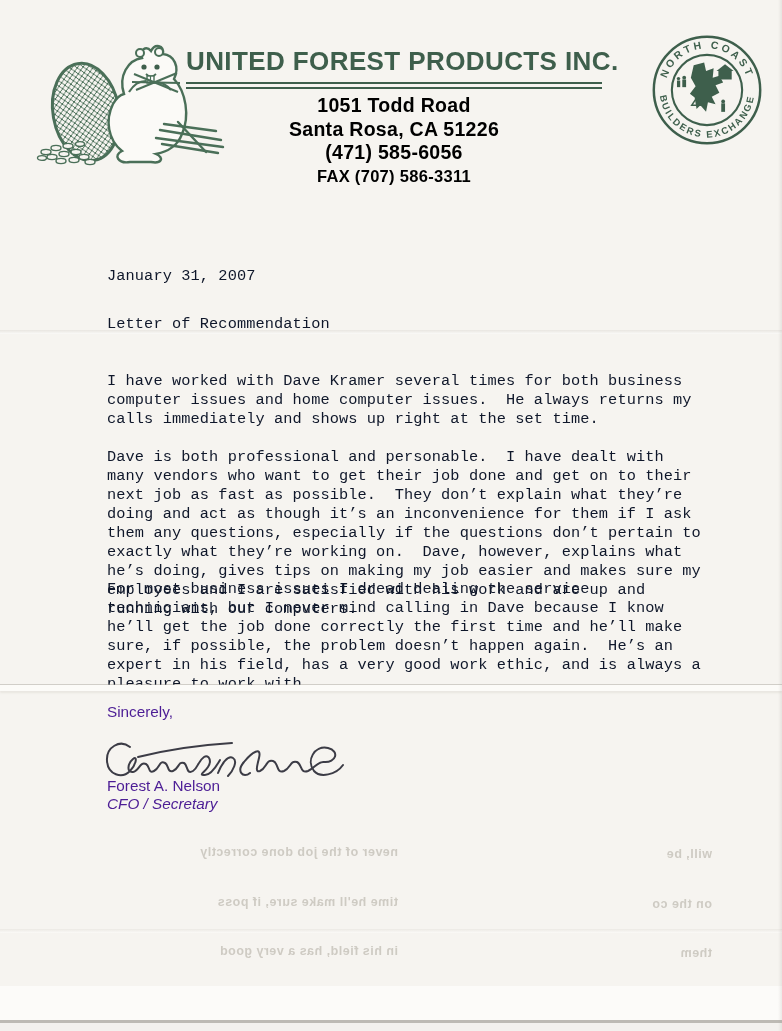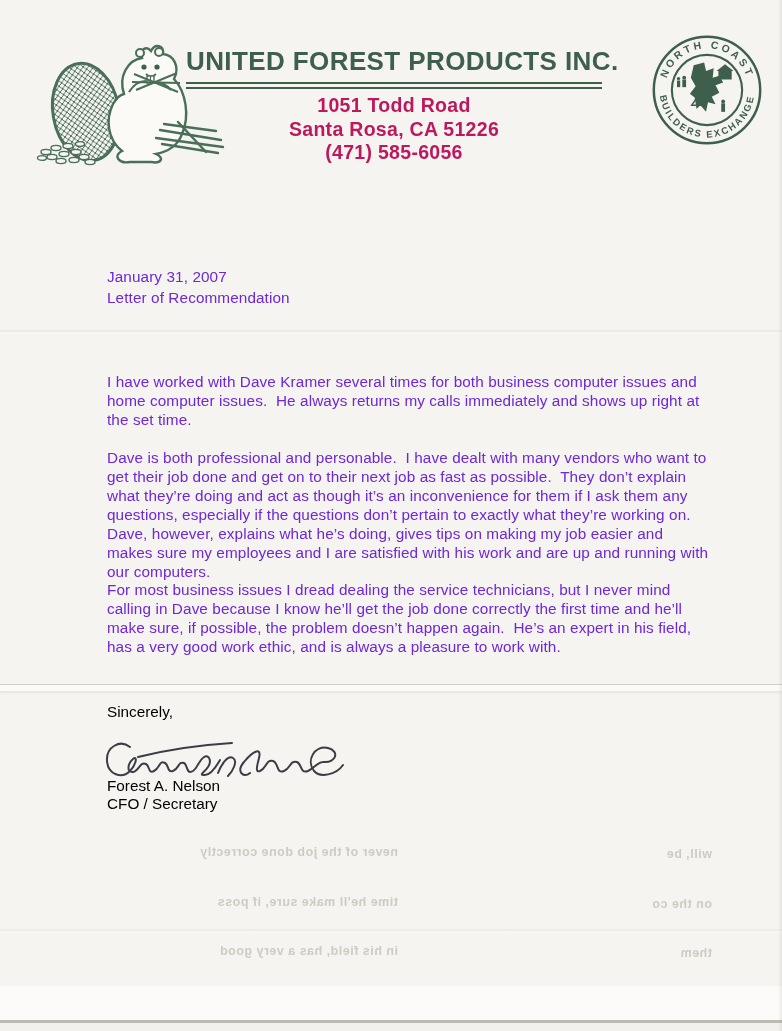--- a/index.html
+++ b/index.html
@@ -12,30 +12,30 @@
   .page{position:absolute;inset:0;}
   .abs{position:absolute;}
 
   
   .letterhead-text{left:186px;top:46px;width:416px;text-align:center;}
   .company-name{
     font-size:26px;font-weight:bold;letter-spacing:.4px;
     color:#3e5f4c;white-space:nowrap;
   }
   .double-rule{margin-top:5px;border-top:2px solid #3e5f4c;border-bottom:2px solid #3e5f4c;height:3px;}
-  .addr{color:#be185d;font-weight:bold;line-height:23.5px;margin-top:5px;}
+  .addr{color:#000000;font-weight:bold;line-height:23.5px;margin-top:5px;}
   .addr .a1,.addr .a2,.addr .a3{font-size:19.5px;letter-spacing:.3px;}
   .addr .a4{font-size:16.5px;letter-spacing:.3px;}
 
   
   .bodytext{
-    color:#6d28d9;font-size:15.3px;line-height:19px;letter-spacing:.1px;
-    white-space:pre-wrap;width:602px;left:107px;
-  }
-  .sigline{color:#000000;font-size:15.3px;line-height:19px;left:107px;}
+    color:#0f172a;font-size:15.3px;line-height:19px;letter-spacing:.1px;
+    white-space:pre-wrap;width:602px;left:107px;font-family:Liberation Mono, monospace;
+  }
+  .sigline{color:#4c1d95;font-size:15.3px;line-height:19px;left:107px;}
 
   
   .crease{left:0;width:782px;pointer-events:none;}
   .crease1{top:330px;height:4px;background:linear-gradient(180deg,rgba(198,192,184,.28),rgba(255,255,255,.5));}
   .crease2{top:685px;height:6px;background:#fcfbf8;box-shadow:0 -1px 0 rgba(165,159,150,.45),0 2px 2px rgba(215,210,202,.4);}
   .crease3{top:929px;height:4px;background:linear-gradient(180deg,rgba(205,200,192,.25),rgba(252,251,249,.8));}
   .bottom-band{left:0;top:986px;width:782px;height:34px;background:#fcfbf9;}
   .bottom-edge{left:0;top:1020px;width:782px;height:3px;background:#bdbab4;}
   .bottom-strip{left:0;top:1023px;width:782px;height:8px;background:#f3f1ee;}
   .right-edge{right:0;top:0;width:4px;height:1031px;background:linear-gradient(90deg,rgba(0,0,0,0),rgba(160,156,150,.18));}
@@ -114,20 +114,21 @@
     </svg>
   </div>
 
   <div class="abs letterhead-text">
     <div class="company-name">UNITED FOREST PRODUCTS INC.</div>
     <div class="double-rule"></div>
     <div class="addr">
       <div class="a1">1051 Todd Road</div>
       <div class="a2">Santa Rosa, CA 51226</div>
       <div class="a3">(471) 585-6056</div>
+      <div class="a4">FAX (707) 586-3311</div>
     </div>
   </div>
 
   <div class="abs" style="left:650px;top:33px;width:114px;height:114px;">
     <svg width="114" height="114" viewBox="0 0 120 120">
       <defs>
         <path id="arcTop" d="M 16,60 A 44,44 0 0 1 104,60"></path>
         <path id="arcBot" d="M 10,60 A 50,50 0 0 0 110,60"></path>
       </defs>
       <circle cx="60" cy="60" r="56" fill="none" stroke="#3e5f4c" stroke-width="2.6"></circle>
@@ -153,21 +154,21 @@
           <circle cx="17" cy="12" r="2"></circle>
             <rect x="15" y="14" width="4" height="9"></rect>
         </g>
 
         <path d="M -16,16 l 6,-9 l 6,9 z" fill="none" stroke="#3e5f4c" stroke-width="1.6"></path>
       </g>
     </svg>
   </div>
 
   <div class="abs bodytext" style="top:267px;">January 31, 2007</div>
-  <div class="abs bodytext" style="top:288px;">Letter of Recommendation</div>
+  <div class="abs bodytext" style="top:315px;">Letter of Recommendation</div>
 
   <div class="abs bodytext" style="top:372px;">I have worked with Dave Kramer several times for both business computer issues and home computer issues.  He always returns my calls immediately and shows up right at the set time.</div>
   <div class="abs bodytext" style="top:448px;">Dave is both professional and personable.  I have dealt with many vendors who want to get their job done and get on to their next job as fast as possible.  They don’t explain what they’re doing and act as though it’s an inconvenience for them if I ask them any questions, especially if the questions don’t pertain to exactly what they’re working on.  Dave, however, explains what he’s doing, gives tips on making my job easier and makes sure my employees and I are satisfied with his work and are up and running with our computers.</div>
   <div class="abs bodytext" style="top:580px;">For most business issues I dread dealing the service technicians, but I never mind calling in Dave because I know he’ll get the job done correctly the first time and he’ll make sure, if possible, the problem doesn’t happen again.  He’s an expert in his field, has a very good work ethic, and is always a pleasure to work with.</div>
 
   <div class="abs sigline" style="top:702px;">Sincerely,</div>
 
   <div class="abs" style="left:100px;top:733px;width:250px;height:50px;">
     <svg width="250" height="50" viewBox="0 0 250 50">
       <g fill="none" stroke="#3c3c46" stroke-width="2" stroke-linecap="round">
@@ -187,21 +188,21 @@
         <path d="M 150,40 C 143,46 136,38 144,29 C 152,19 162,13 159,25 C 157,33 155,40 160,38
                  C 167,35 166,26 173,28 C 179,30 176,41 184,38 C 191,35 190,27 197,29
                  C 202,31 200,41 208,38 C 215,35 218,28 224,29"></path>
 
         <path d="M 224,29 C 236,30 240,18 228,15 C 214,12 206,28 214,38 C 220,45 236,42 243,32"></path>
       </g>
     </svg>
   </div>
 
   <div class="abs sigline" style="top:776px;">Forest A. Nelson</div>
-  <div class="abs sigline" style="top:794px;">CFO / Secretary</div>
+  <div class="abs sigline" style="top:794px;font-style:italic;">CFO / Secretary</div>
 
   <div class="abs bleed bleed-left">
     <div>never of the job done correctly</div>
     <div>time he'll make sure, if poss</div>
     <div>in his field, has a very good</div>
     <div>with, perhaps when he's do</div>
     
     
     
   </div>

